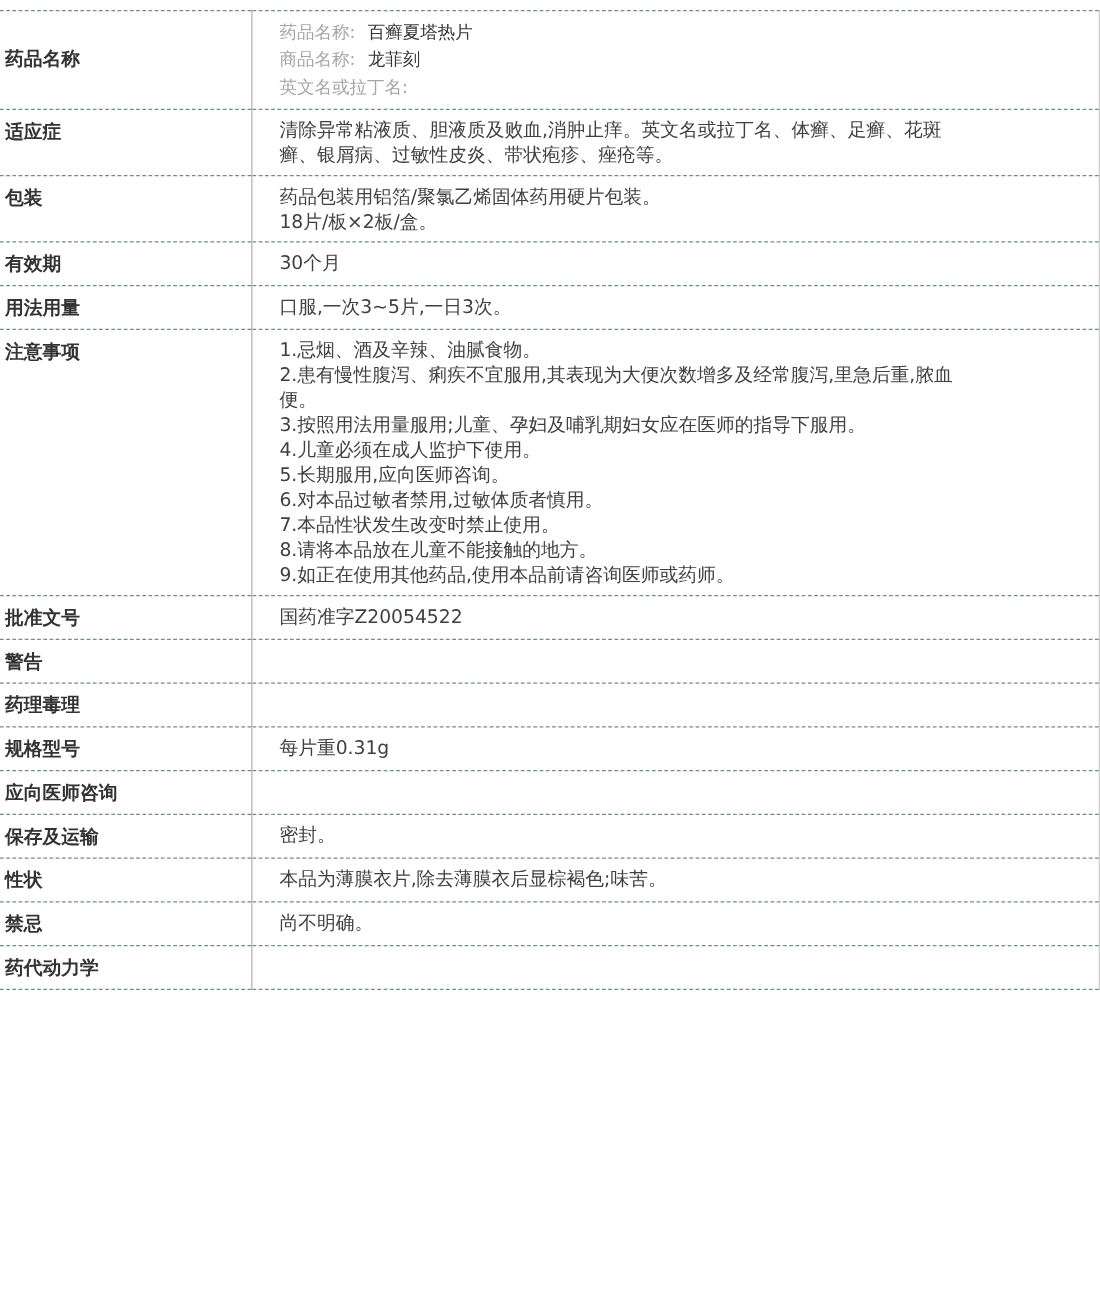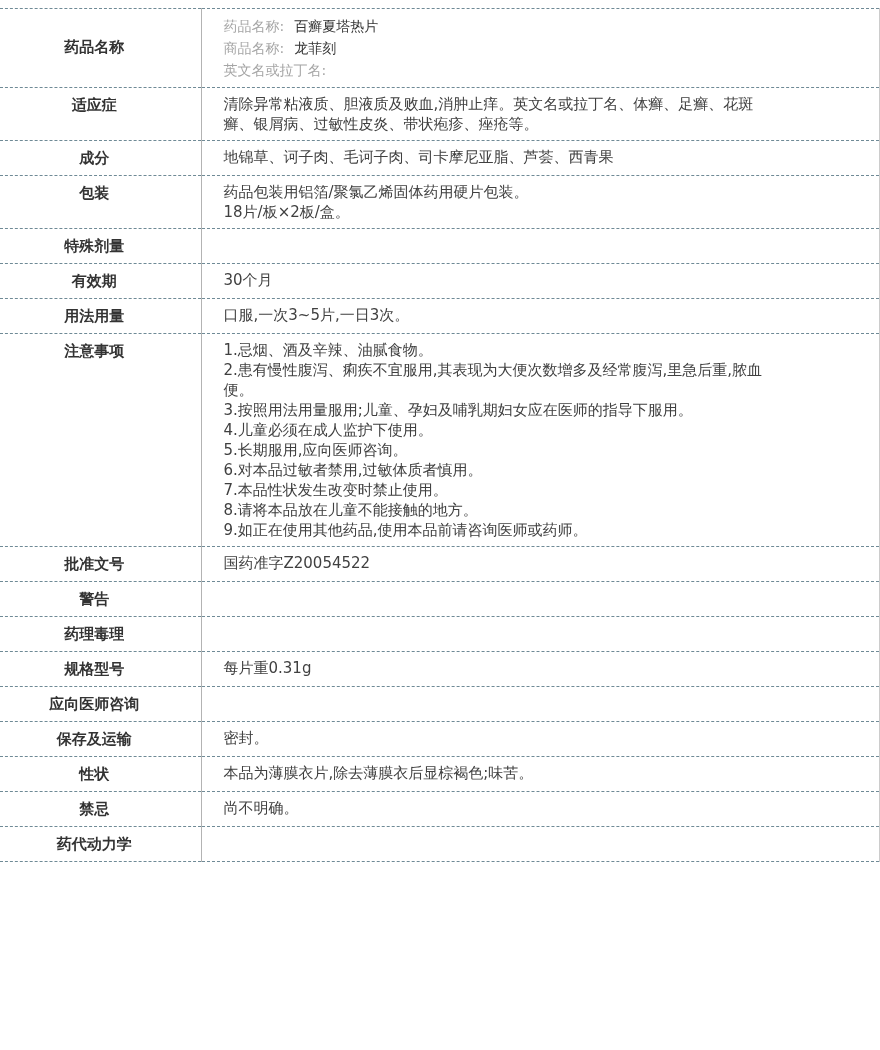--- a/index.html
+++ b/index.html
@@ -21,21 +21,21 @@
     margin-top: 8px;
     border-top: 1px dashed #6f8a96;
   }
   table.drug-table tr {
     border-bottom: 1px dashed #6f8a96;
   }
   td { vertical-align: top; }
   .label-cell {
     width: 201px;
     border-right: 1px solid #b3b3b3;
-    text-align: center;
+    text-align: left;
     font-weight: bold;
     color: #333333;
     font-size: 15px;
     line-height: 20px;
     padding: 7px 16px 7px 4px;
     word-break: break-all;
   }
   .label-cell.tall-pad { padding-top: 28px; }
   .value-cell {
     border-right: 1px solid #cccccc;
@@ -82,42 +82,30 @@
     </td>
   </tr>
 
   <tr>
     <td class="label-cell">适应症</td>
     <td class="value-cell">
           <div class="val">清除异常粘液质、胆液质及败血,消肿止痒。英文名或拉丁名、体癣、足癣、花斑癣、银屑病、过敏性皮炎、带状疱疹、痤疮等。</div>
         </td>
   </tr>
 
-  <tr>
-    <td class="label-cell">成分</td>
-    <td class="value-cell">
-          <div class="val">地锦草、诃子肉、毛诃子肉、司卡摩尼亚脂、芦荟、西青果</div>
-        </td>
-  </tr>
 
 
   <tr>
     <td class="label-cell">包装</td>
     <td class="value-cell">
           <div class="val">药品包装用铝箔/聚氯乙烯固体药用硬片包装。
 18片/板×2板/盒。</div>
         </td>
   </tr>
 
-  <tr>
-    <td class="label-cell">特殊剂量</td>
-    <td class="value-cell">
-          <div class="val"></div>
-        </td>
-  </tr>
 
   <tr>
     <td class="label-cell">有效期</td>
     <td class="value-cell">
           <div class="val">30个月</div>
         </td>
   </tr>
 
   <tr>
     <td class="label-cell">用法用量</td>

